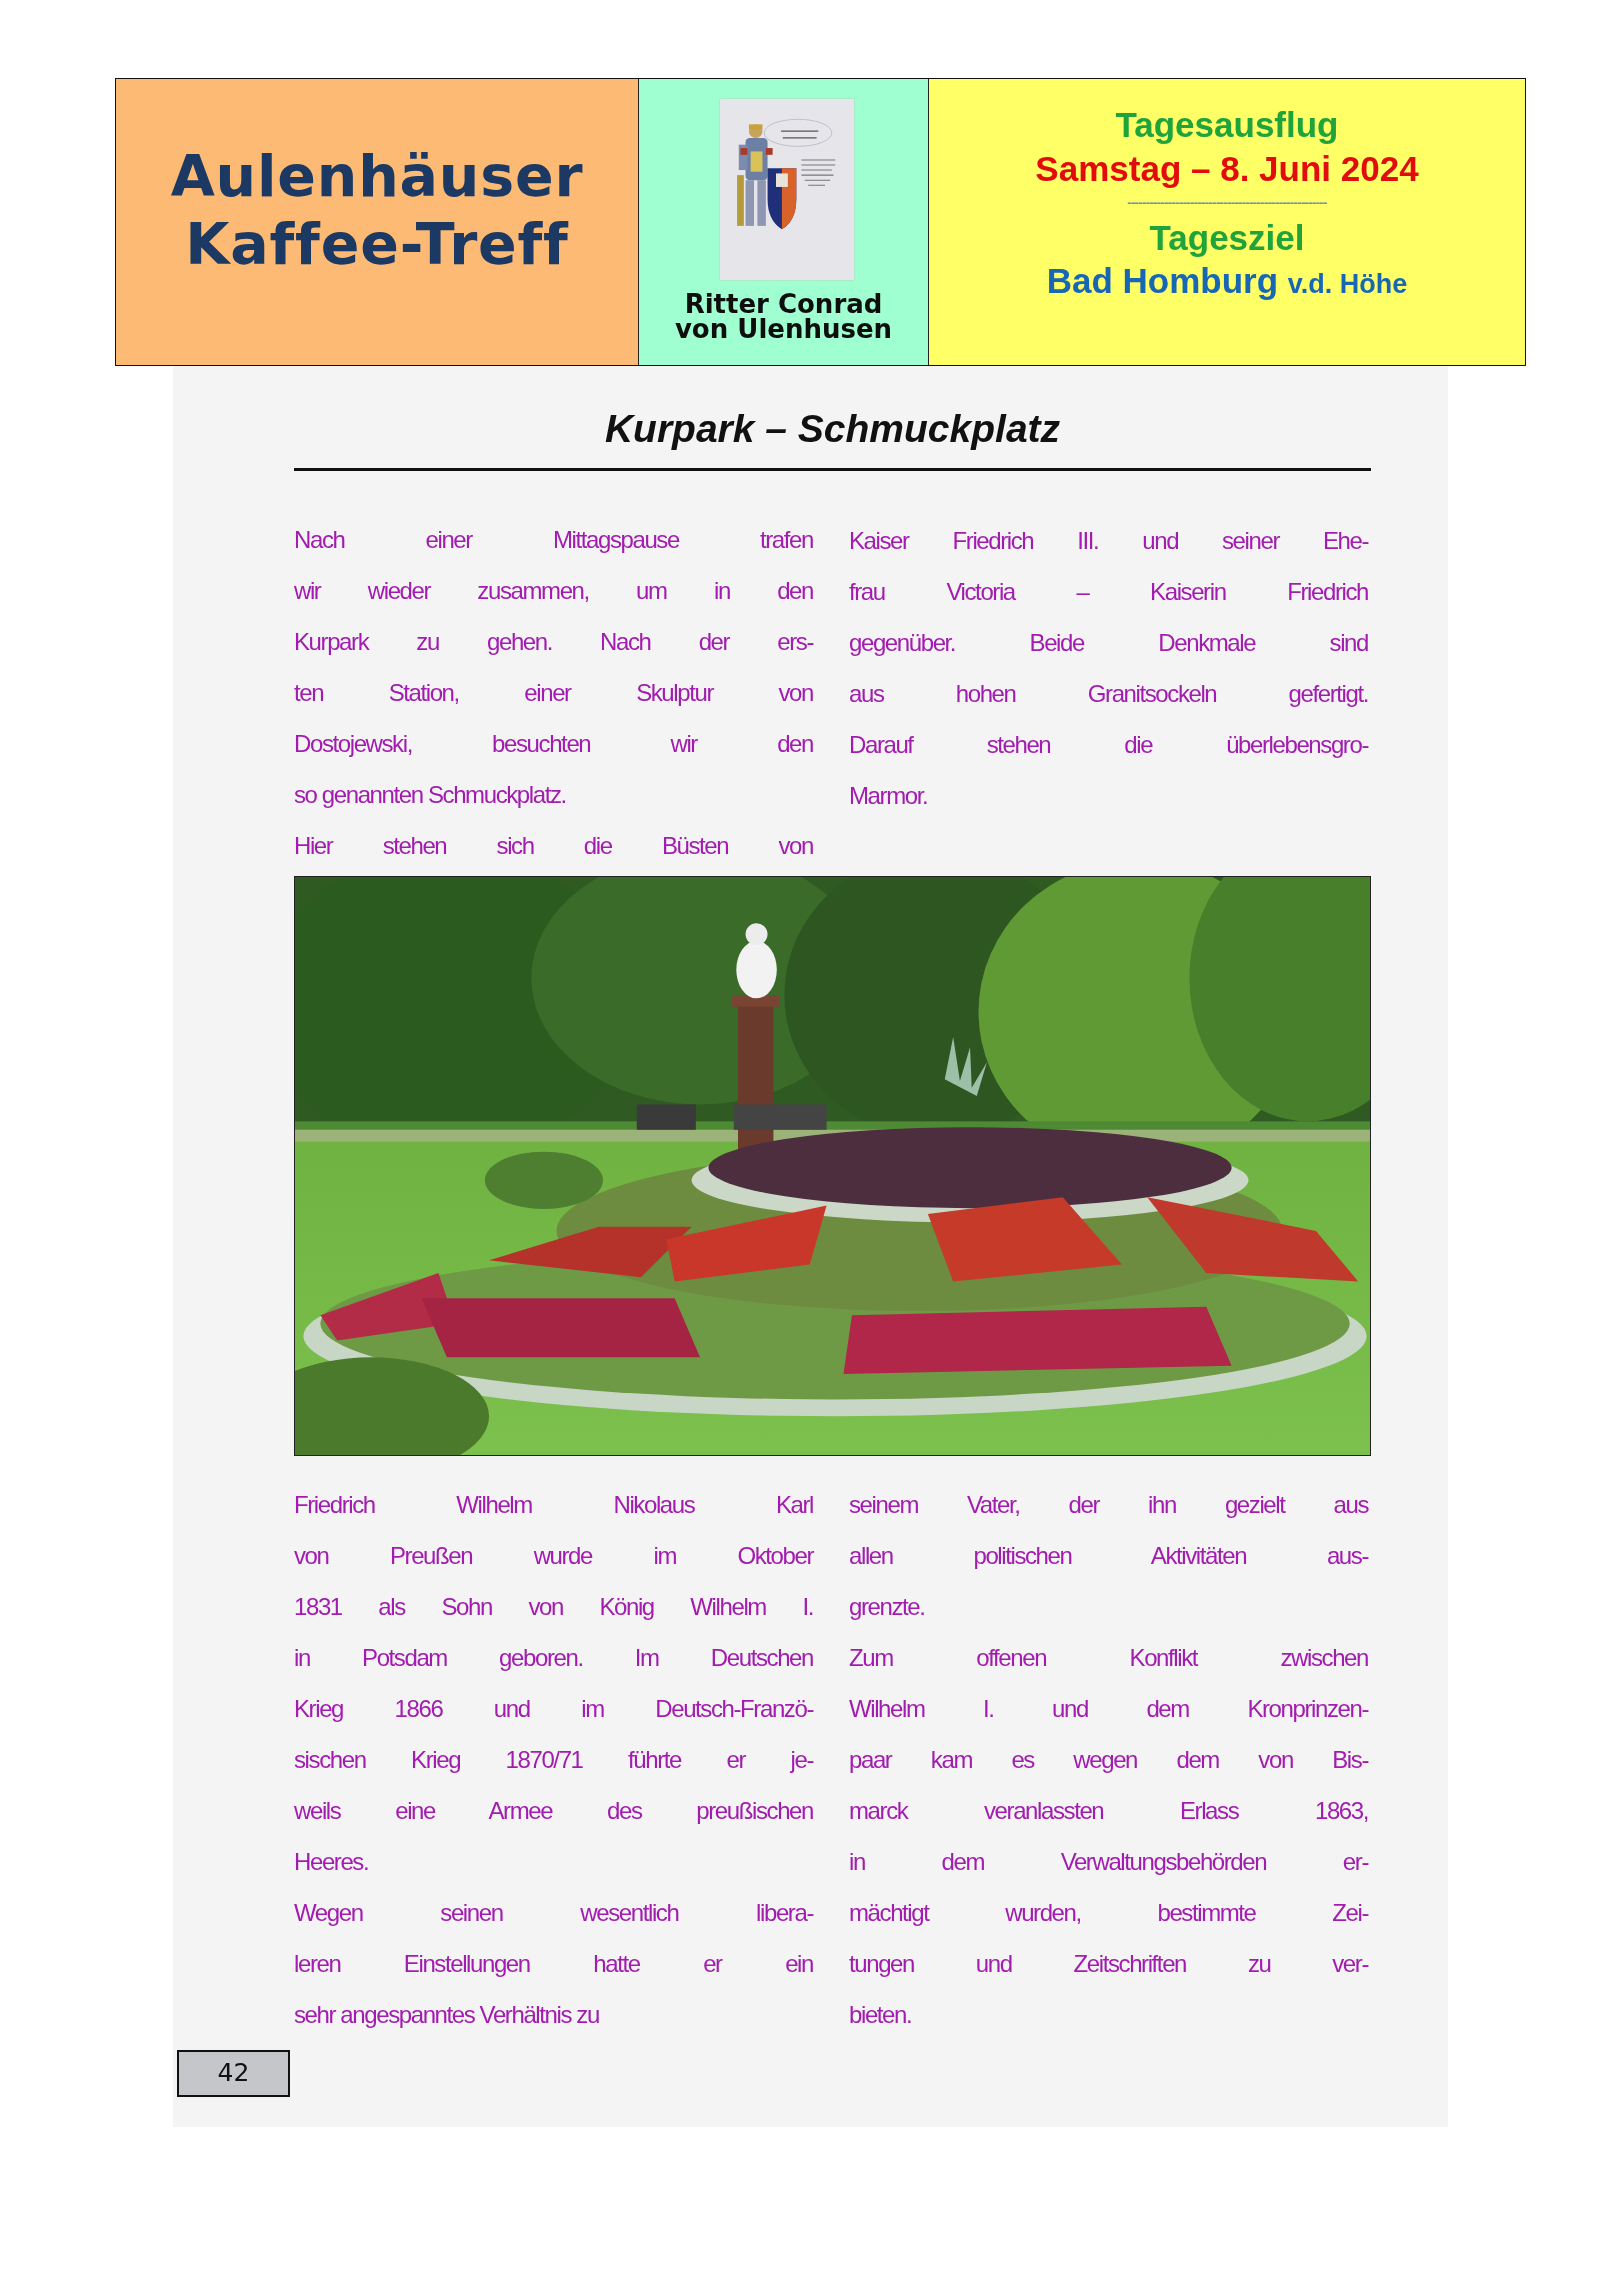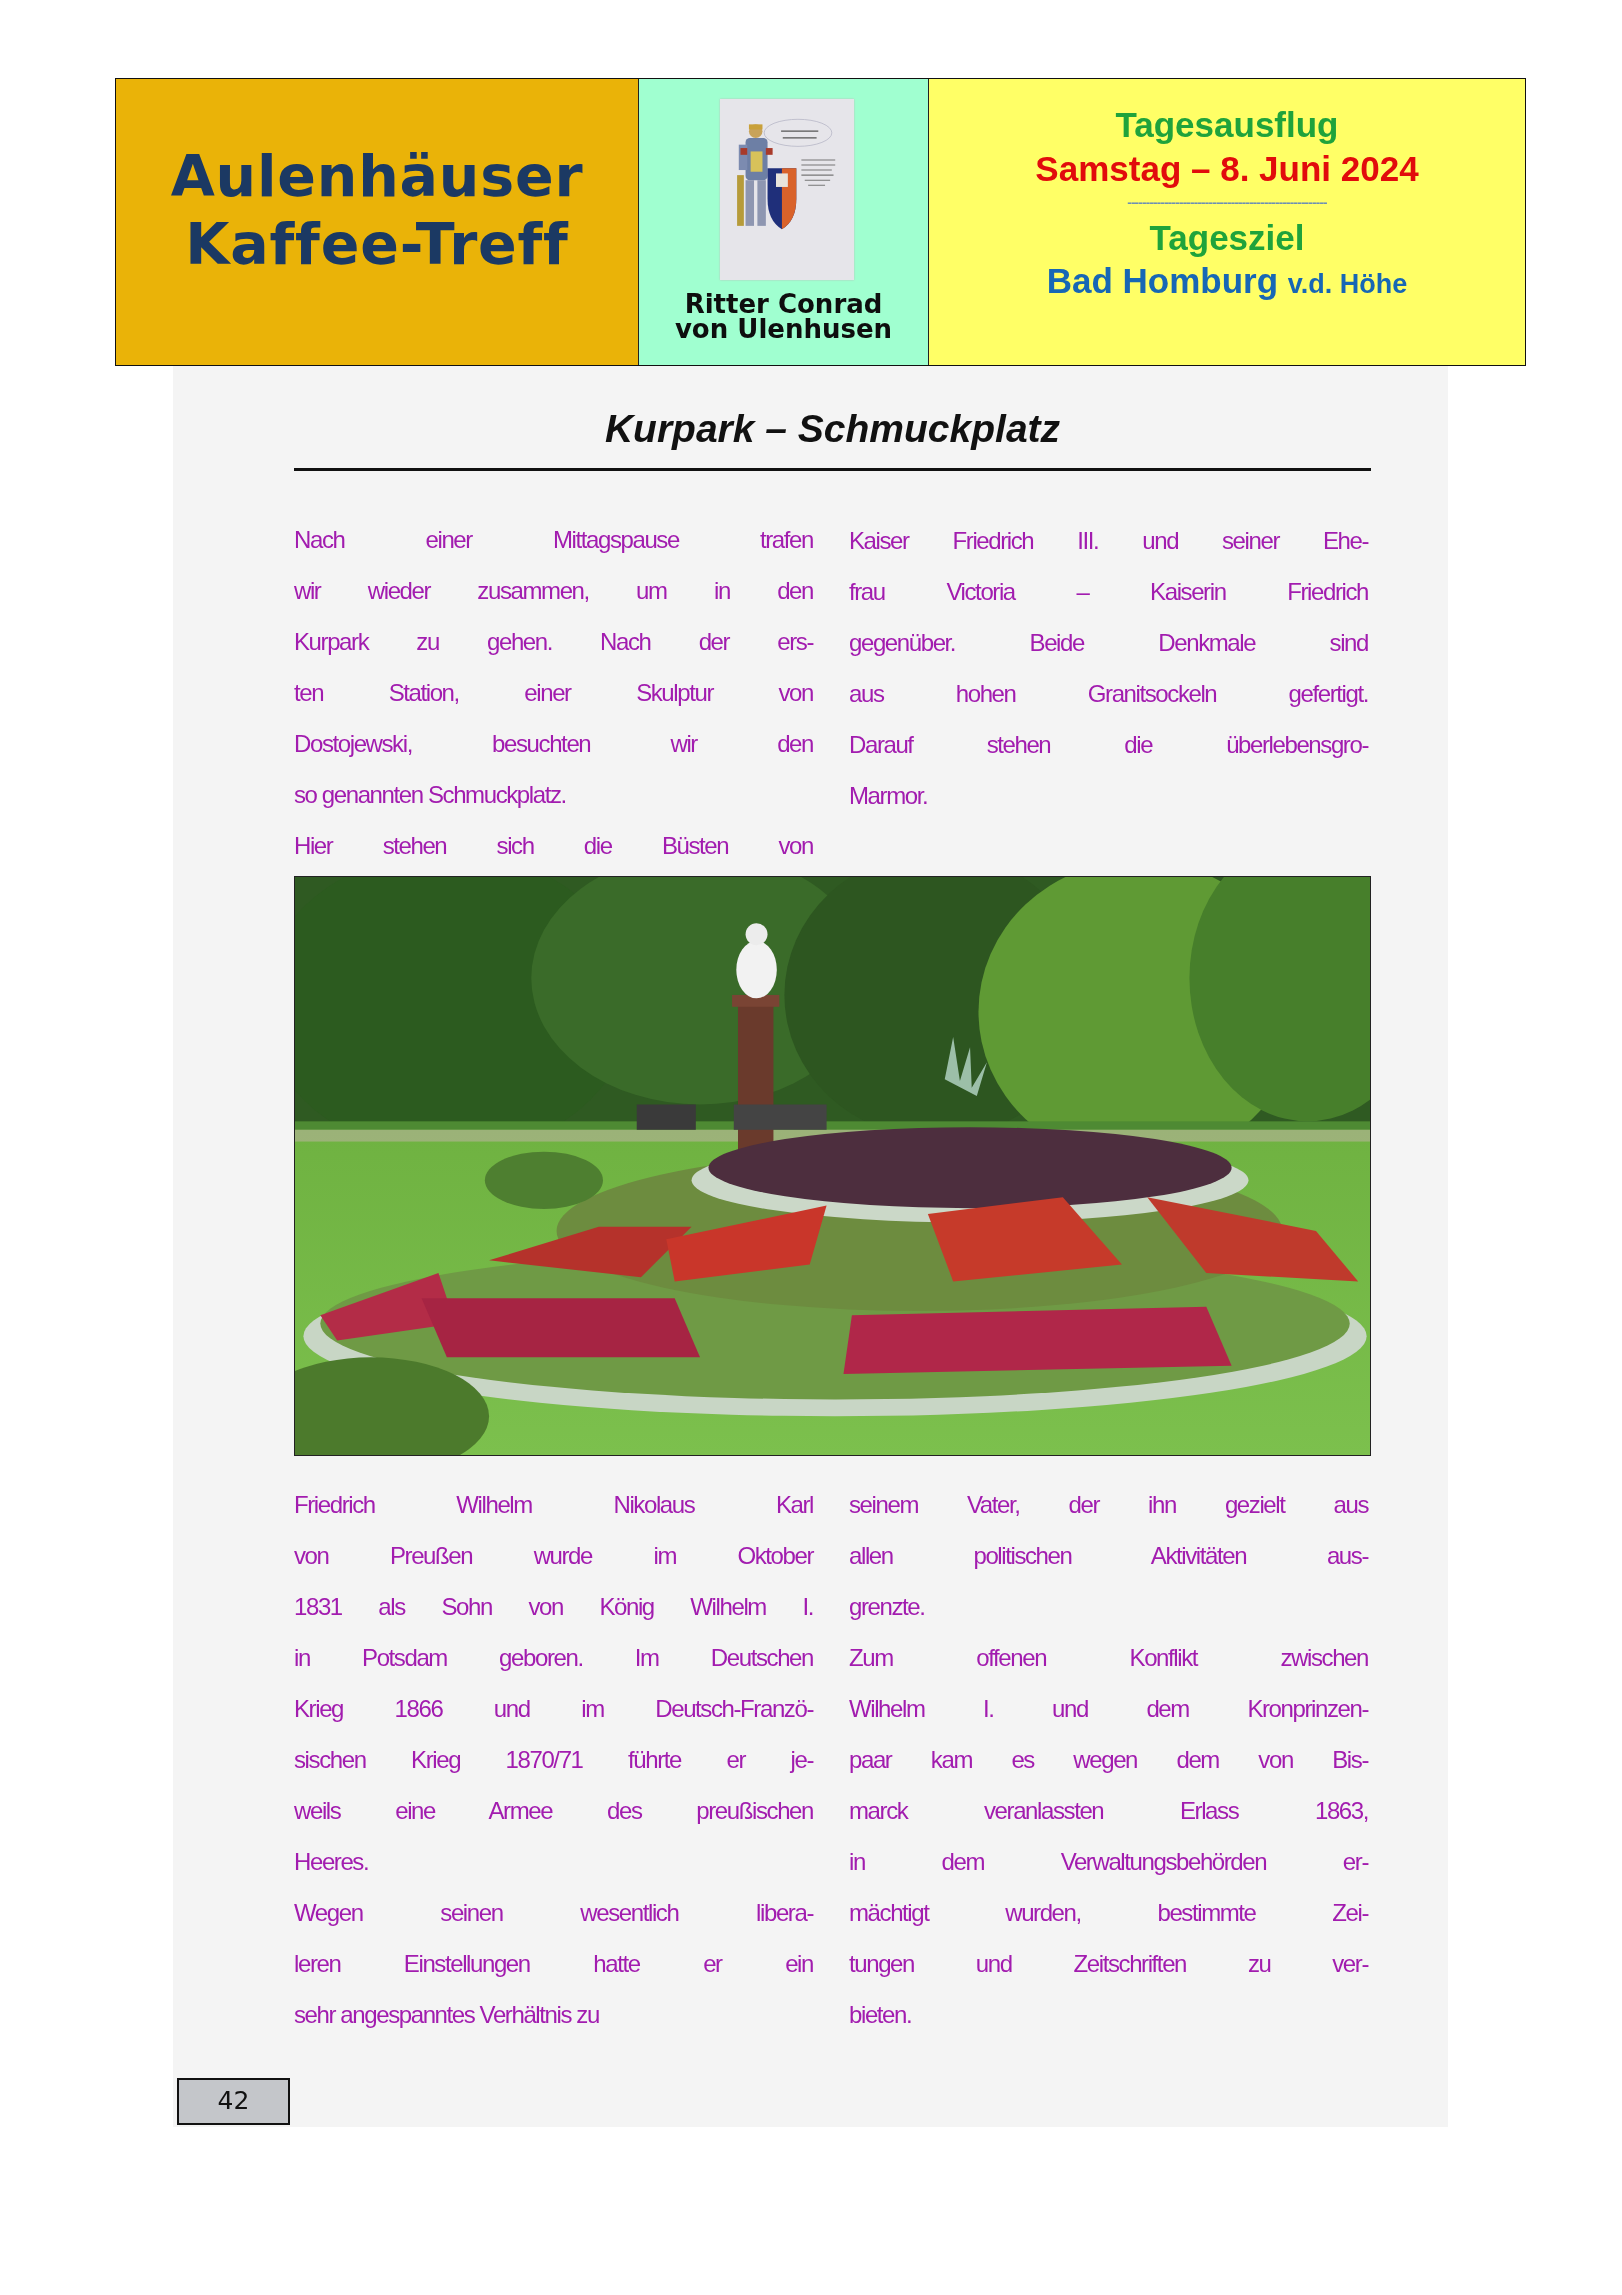--- a/index.html
+++ b/index.html
@@ -1,21 +1,21 @@
 <!DOCTYPE html>
 <html style="font-size:13.5px"><head>
 <meta charset="utf-8">
 <style>
   html, body { margin:0; padding:0; }
   body { width:1623px; height:2295px; background:#ffffff; position:relative; overflow:hidden;
          font-family:"DejaVu Sans", sans-serif; }
   .page-bg { position:absolute; left:173px; top:366px; width:1275px; height:1761px; background:#f4f4f4; }
   .header { position:absolute; left:115px; top:78px; width:1411px; height:288px; border:1.7px solid #111;
             box-sizing:border-box; display:flex; }
-  .h-left { width:522px; background:#eab308; border-right:1.7px solid #222; display:flex; flex-direction:column;
+  .h-left { width:522px; background:#fdba74; border-right:1.7px solid #222; display:flex; flex-direction:column;
             justify-content:center; align-items:center; }
   .club-name { font-family:"DejaVu Sans", sans-serif; font-weight:bold; font-size:57px; line-height:68px;
                color:#1b3963; text-align:center; letter-spacing:0.8px; margin-top:-25px; }
   .h-mid { width:289px; background:#a0ffd0; border-right:1.7px solid #222; position:relative; }
   .knight { position:absolute; left:81px; top:20px; width:134px; height:181px; background:#e8e7ea;
             box-shadow:0 0 1.7px #bbb; }
   .knight svg { width:100%; height:100%; display:block; }
   .knight-caption { position:absolute; left:0; right:0; top:213px; text-align:center; font-weight:bold;
                     font-size:26px; line-height:24.5px; color:#0e0e0e; }
   .h-right { flex:1; background:#ffff66; text-align:center; font-family:"Liberation Sans", sans-serif; font-weight:bold;
@@ -40,21 +40,21 @@
   .c2 { left:849px; top:515px; }
   .c3 { left:294px; top:1479px; }
   .c4 { left:849px; top:1479px; }
 
   .photo { position:absolute; left:294px; top:876px; width:1077px; height:580px; border:1.7px solid #222;
            box-sizing:border-box; overflow:hidden; background:#6aa33a; }
   .photo svg { width:100%; height:100%; display:block; }
 
   .page-number { position:absolute; left:177px; top:2050px; width:113px; height:47px; box-sizing:border-box;
                  border:2.5px solid #111; background:#c4c6ca; text-align:center; font-size:25px; line-height:42px;
-                 color:#111; font-family:"DejaVu Sans", sans-serif;margin-top:28px; }
+                 color:#111; font-family:"DejaVu Sans", sans-serif; }
 </style>
 </head>
 <body>
 
 <div class="page-bg"></div>
 
 <div class="header">
   <div class="h-left">
     <div class="club-name">
       <div>Aulenhäuser</div>

